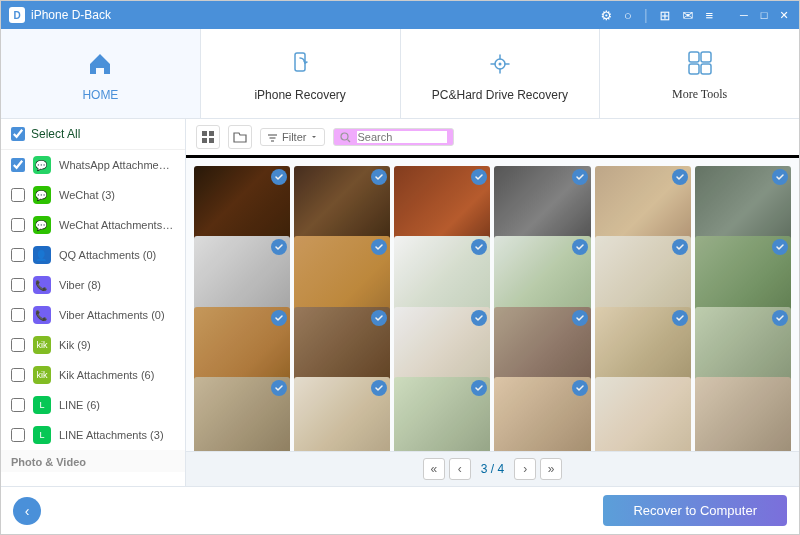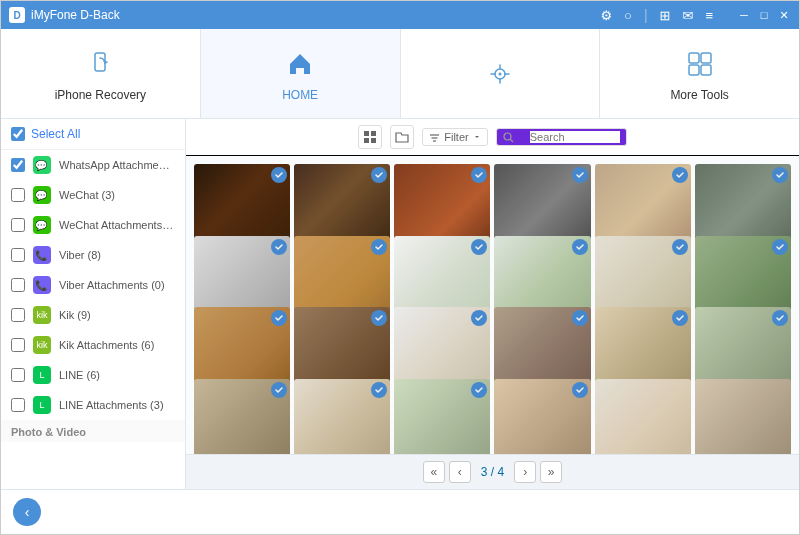--- a/index.html
+++ b/index.html
@@ -11,46 +11,46 @@
     .titlebar { background: #4a90d9; height: 28px; display: flex; align-items: center; justify-content: space-between; padding: 0 8px; flex-shrink: 0; }
     .titlebar-left { display: flex; align-items: center; gap: 6px; color: #fff; font-size: 12px; font-weight: 500; }
     .titlebar-logo { width: 16px; height: 16px; background: #fff; border-radius: 3px; display: flex; align-items: center; justify-content: center; color: #4a90d9; font-weight: bold; font-size: 10px; }
     .titlebar-icons { display: flex; align-items: center; gap: 12px; color: #fff; font-size: 14px; }
     .titlebar-controls { display: flex; align-items: center; gap: 6px; margin-left: 12px; }
     .titlebar-btn { width: 14px; height: 14px; display: flex; align-items: center; justify-content: center; color: #fff; font-size: 11px; cursor: pointer; }
 
     
     .navbar { display: flex; background: #fff; border-bottom: 1px solid #e0e6ed; flex-shrink: 0; height: 90px; }
     .nav-item { flex: 1; display: flex; flex-direction: column; align-items: center; justify-content: center; gap: 6px; cursor: pointer; border-right: 1px solid #e0e6ed; padding: 10px; transition: background 0.2s; }
-    .nav-item:last-child { border-right: none; }
+    .nav-item:last-child { border-right: none; font-family: Liberation Serif, serif; }
     .nav-item.active { background: #f5f9ff; }
     .nav-icon { width: 36px; height: 36px; display: flex; align-items: center; justify-content: center; font-size: 22px; color: #5a9fd4; }
     .nav-label { font-size: 12px; color: #333; font-weight: 500; text-align: center; }
     .nav-item.active .nav-label { color: #4a90d9; }
 
     
     .main { display: flex; flex: 1; overflow: hidden; }
 
     
     .sidebar { width: 185px; border-right: 1px solid #e0e6ed; display: flex; flex-direction: column; overflow-y: auto; background: #fff; flex-shrink: 0; }
     .sidebar-header { padding: 8px 10px; display: flex; align-items: center; gap: 6px; border-bottom: 1px solid #f0f0f0; }
     .sidebar-header .cb { width: 14px; height: 14px; accent-color: #4a90d9; }
-    .sidebar-header-label { font-size: 12px; color: #3b82f6; font-weight: 500; }
+    .sidebar-header-label { font-size: 12px; color: #14532d; font-weight: 500; }
     .sidebar-item { padding: 6px 10px; display: flex; align-items: center; gap: 8px; cursor: pointer; }
     .sidebar-item .cb { width: 14px; height: 14px; accent-color: #4a90d9; flex-shrink: 0; }
     .sidebar-item-icon { width: 18px; height: 18px; border-radius: 4px; display: flex; align-items: center; justify-content: center; font-size: 11px; flex-shrink: 0; }
     .sidebar-item-label { font-size: 11px; color: #555; white-space: nowrap; overflow: hidden; text-overflow: ellipsis; }
     .sidebar-section-title { padding: 6px 10px 4px; font-size: 11px; color: #888; font-weight: 600; background: #fafafa; }
 
     
     .content { flex: 1; display: flex; flex-direction: column; overflow: hidden; background: #f9fbfd; }
-    .content-toolbar { display: flex; align-items: center; justify-content: center; padding: 6px 10px; gap: 8px; border-bottom: 1px solid #000000; background: #fff; }
+    .content-toolbar { display: flex; align-items: center; justify-content: flex-start; padding: 6px 10px; gap: 8px; border-bottom: 3px solid #000000; background: #fff; }
     .toolbar-btn { width: 24px; height: 24px; display: flex; align-items: center; justify-content: center; color: #666; cursor: pointer; border: 1px solid #ddd; border-radius: 3px; background: #fff; font-size: 13px; }
     .toolbar-filter { display: flex; align-items: center; gap: 4px; border: 1px solid #ddd; border-radius: 3px; padding: 2px 6px; background: #fff; color: #666; font-size: 11px; cursor: pointer; }
-    .toolbar-search { display: flex; align-items: center; border: 1px solid #ddd; border-radius: 3px; background: #6d28d9; padding: 2px 6px; gap: 16px; }
+    .toolbar-search { display: flex; align-items: center; border: 1px solid #ddd; border-radius: 3px; background: #f0abfc; padding: 2px 6px; gap: 6px; }
     .toolbar-search input { border: none; outline: none; font-size: 11px; width: 90px; color: #555; }
 
     
     .photo-grid { flex: 1; overflow-y: auto; padding: 8px; display: grid; grid-template-columns: repeat(6, 1fr); gap: 4px; }
     .photo-cell { position: relative; aspect-ratio: 1; background: #ddd; border-radius: 3px; overflow: hidden; cursor: pointer; }
     .photo-check { position: absolute; top: 3px; right: 3px; width: 16px; height: 16px; background: #4a90d9; border-radius: 50%; display: flex; align-items: center; justify-content: center; }
     .photo-check svg { width: 10px; height: 10px; fill: #fff; }
 
     
     .pagination { display: flex; align-items: center; justify-content: center; gap: 4px; padding: 6px; background: #f0f4f8; border-top: 1px solid #e0e6ed; }
@@ -102,64 +102,65 @@
     }
   </style>
 </head>
 <body>
 
 <div class="window">
 
   <div class="titlebar">
     <div class="titlebar-left">
       <div class="titlebar-logo">D</div>
-      <span>iMyFone D-Back</span>
+      <span>iPhone D-Back</span>
     </div>
     <div class="titlebar-icons">
       <span style="font-size:13px; cursor:pointer;">⚙</span>
       <span style="font-size:13px; cursor:pointer;">○</span>
       <span style="color: rgba(255,255,255,0.4);">|</span>
       <span style="font-size:13px; cursor:pointer;">⊞</span>
       <span style="font-size:13px; cursor:pointer;">✉</span>
       <span style="font-size:13px; cursor:pointer;">≡</span>
       <div class="titlebar-controls">
         <div class="titlebar-btn">─</div>
         <div class="titlebar-btn">□</div>
         <div class="titlebar-btn">✕</div>
       </div>
     </div>
   </div>
 
   <div class="navbar">
+    <div class="nav-item active">
+      <div class="nav-icon">
+        <svg width="28" height="28" viewBox="0 0 28 28" fill="none">
+          <path d="M4 14L14 4L24 14V24H18V18H10V24H4V14Z" fill="#4a90d9"></path>
+        </svg>
+      </div>
+      <span class="nav-label">HOME</span>
+    </div>
     <div class="nav-item">
       <div class="nav-icon">
         <svg width="28" height="28" viewBox="0 0 28 28" fill="none">
           <rect x="9" y="3" width="10" height="18" rx="2" stroke="#5a9fd4" stroke-width="1.5" fill="none"></rect>
           <path d="M14 8 A5 5 0 0 1 19 13" stroke="#5a9fd4" stroke-width="1.5" fill="none" stroke-linecap="round"></path>
           <path d="M18 11 L19 13 L21 12" stroke="#5a9fd4" stroke-width="1.5" fill="none" stroke-linecap="round" stroke-linejoin="round"></path>
         </svg>
       </div>
       <span class="nav-label">iPhone Recovery</span>
     </div>
-    <div class="nav-item active">
-      <div class="nav-icon">
-        <svg width="28" height="28" viewBox="0 0 28 28" fill="none">
-          <path d="M4 14L14 4L24 14V24H18V18H10V24H4V14Z" fill="#4a90d9"></path>
-        </svg>
-      </div>
-      <span class="nav-label">HOME</span>
-    </div>
     <div class="nav-item">
       <div class="nav-icon">
         <svg width="28" height="28" viewBox="0 0 28 28" fill="none">
           <circle cx="14" cy="14" r="5" stroke="#5a9fd4" stroke-width="1.5" fill="none"></circle>
           <circle cx="14" cy="14" r="1.5" fill="#5a9fd4"></circle>
           <path d="M14 5V9M14 19V23M5 14H9M19 14H23" stroke="#5a9fd4" stroke-width="1.5" stroke-linecap="round"></path>
         </svg>
       </div>
+      <span class="nav-label">PC&amp;Hard Drive Recovery</span>
     </div>
     <div class="nav-item">
       <div class="nav-icon">
         <svg width="28" height="28" viewBox="0 0 28 28" fill="none">
           <rect x="3" y="3" width="10" height="10" rx="2" stroke="#5a9fd4" stroke-width="1.5" fill="none"></rect>
           <rect x="15" y="3" width="10" height="10" rx="2" stroke="#5a9fd4" stroke-width="1.5" fill="none"></rect>
           <rect x="3" y="15" width="10" height="10" rx="2" stroke="#5a9fd4" stroke-width="1.5" fill="none"></rect>
           <rect x="15" y="15" width="10" height="10" rx="2" stroke="#5a9fd4" stroke-width="1.5" fill="none"></rect>
         </svg>
       </div>
@@ -188,20 +189,27 @@
             <span style="color:#fff;font-size:10px;">💬</span>
           </div>
         <span class="sidebar-item-label">WeChat (3)</span>
       </div>
       <div class="sidebar-item">
         <input type="checkbox" class="cb" style="">
         <div class="sidebar-item-icon" style="background:#2dc100;">
             <span style="color:#fff;font-size:10px;">💬</span>
           </div>
         <span class="sidebar-item-label">WeChat Attachments (0)</span>
+      </div>
+      <div class="sidebar-item">
+        <input type="checkbox" class="cb" style="">
+        <div class="sidebar-item-icon" style="background:#1e6bc4;">
+            <span style="color:#fff;font-size:10px;">👤</span>
+          </div>
+        <span class="sidebar-item-label">QQ Attachments (0)</span>
       </div>
       <div class="sidebar-item">
         <input type="checkbox" class="cb" style="">
         <div class="sidebar-item-icon" style="background:#7360f2;">
             <span style="color:#fff;font-size:10px;">📞</span>
           </div>
         <span class="sidebar-item-label">Viber (8)</span>
       </div>
       <div class="sidebar-item">
         <input type="checkbox" class="cb" style="">
@@ -443,15 +451,16 @@
         <div class="page-btn">‹</div>
         <span class="page-info">3 / 4</span>
         <div class="page-btn">›</div>
         <div class="page-btn">»</div>
       </div>
     </div>
   </div>
 
   <div class="bottom-bar">
     <button class="back-btn">‹</button>
+    <button class="recover-btn">Recover to Computer</button>
   </div>
 
 </div>
 
 </body></html>

